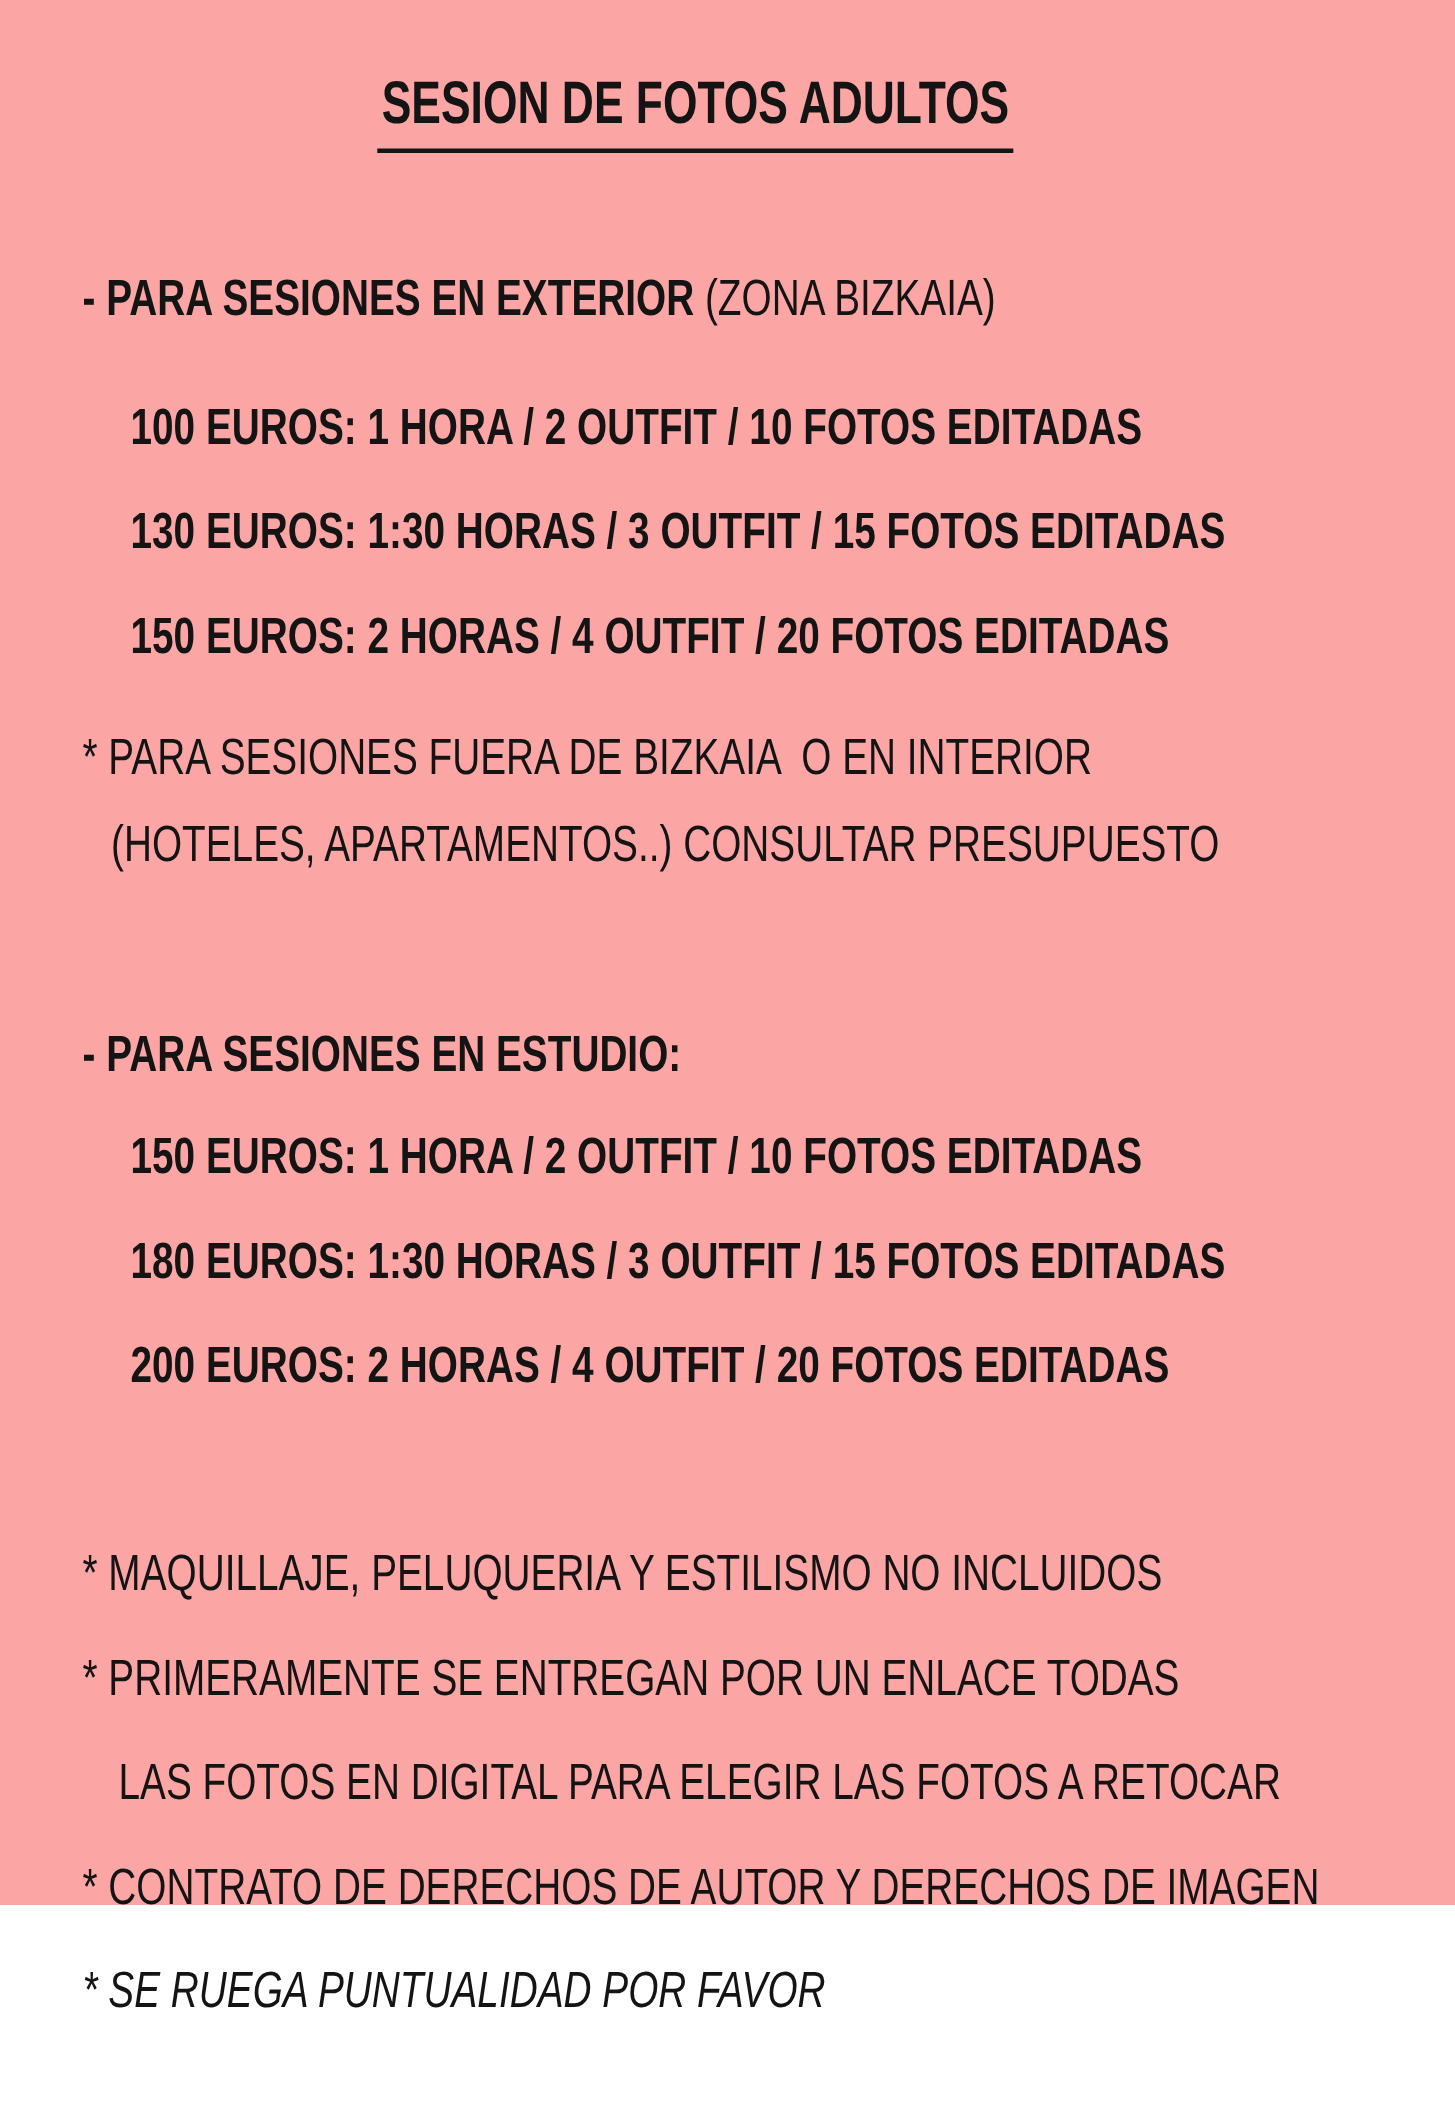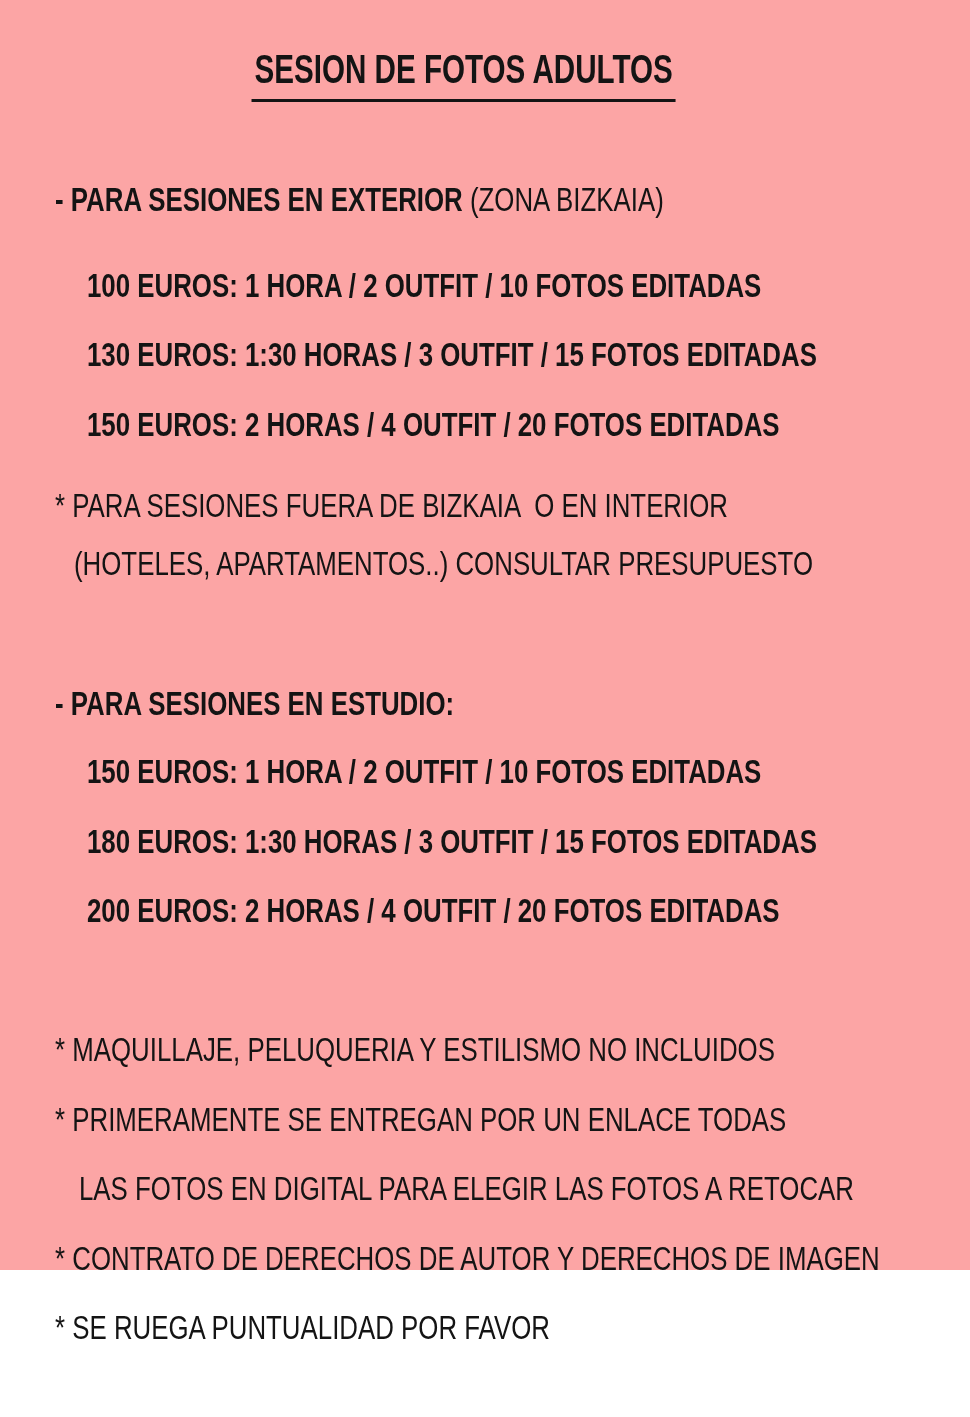--- a/index.html
+++ b/index.html
@@ -72,15 +72,15 @@
       <div class="line indent-bullet" style="top: 488px;"><span class="s"><span class="seg">* PARA SESIONES FUERA DE BIZKAIA  O EN INTERIOR</span></span></div>
       <div class="line indent-continuation" style="top: 545.5px;"><span class="s"><span class="seg">(HOTELES, APARTAMENTOS..) CONSULTAR PRESUPUESTO</span></span></div>
       <div class="line indent-bullet" style="top: 650px; margin-top: 36px;"><span class="s"><span class="seg seg-bold">- PARA SESIONES EN ESTUDIO:</span></span></div>
       <div class="line indent-price" style="top: 754px;"><span class="s"><span class="seg seg-bold">150 EUROS: 1 HORA / 2 OUTFIT / 10 FOTOS EDITADAS</span></span></div>
       <div class="line indent-price" style="top: 823.5px;"><span class="s"><span class="seg seg-bold">180 EUROS: 1:30 HORAS / 3 OUTFIT / 15 FOTOS EDITADAS</span></span></div>
       <div class="line indent-price" style="top: 893px;"><span class="s"><span class="seg seg-bold">200 EUROS: 2 HORAS / 4 OUTFIT / 20 FOTOS EDITADAS</span></span></div>
       <div class="line indent-bullet" style="top: 1032px;"><span class="s"><span class="seg">* MAQUILLAJE, PELUQUERIA Y ESTILISMO NO INCLUIDOS</span></span></div>
       <div class="line indent-bullet" style="top: 1101.5px;"><span class="s"><span class="seg">* PRIMERAMENTE SE ENTREGAN POR UN ENLACE TODAS</span></span></div>
       <div class="line indent-continuation2" style="top: 1171px;"><span class="s"><span class="seg">LAS FOTOS EN DIGITAL PARA ELEGIR LAS FOTOS A RETOCAR</span></span></div>
       <div class="line indent-bullet" style="top: 1240.5px;"><span class="s"><span class="seg">* CONTRATO DE DERECHOS DE AUTOR Y DERECHOS DE IMAGEN</span></span></div>
-      <div class="line indent-bullet" style="top: 1310px;"><span class="s"><span class="seg">* SE RUEGA PUNTUALIDAD POR FAVOR</span></span></div>
+      <div class="line indent-bullet" style="top: 1310px; font-style: italic;"><span class="s"><span class="seg">* SE RUEGA PUNTUALIDAD POR FAVOR</span></span></div>
     </div>
 </div>
 
 </body></html>

